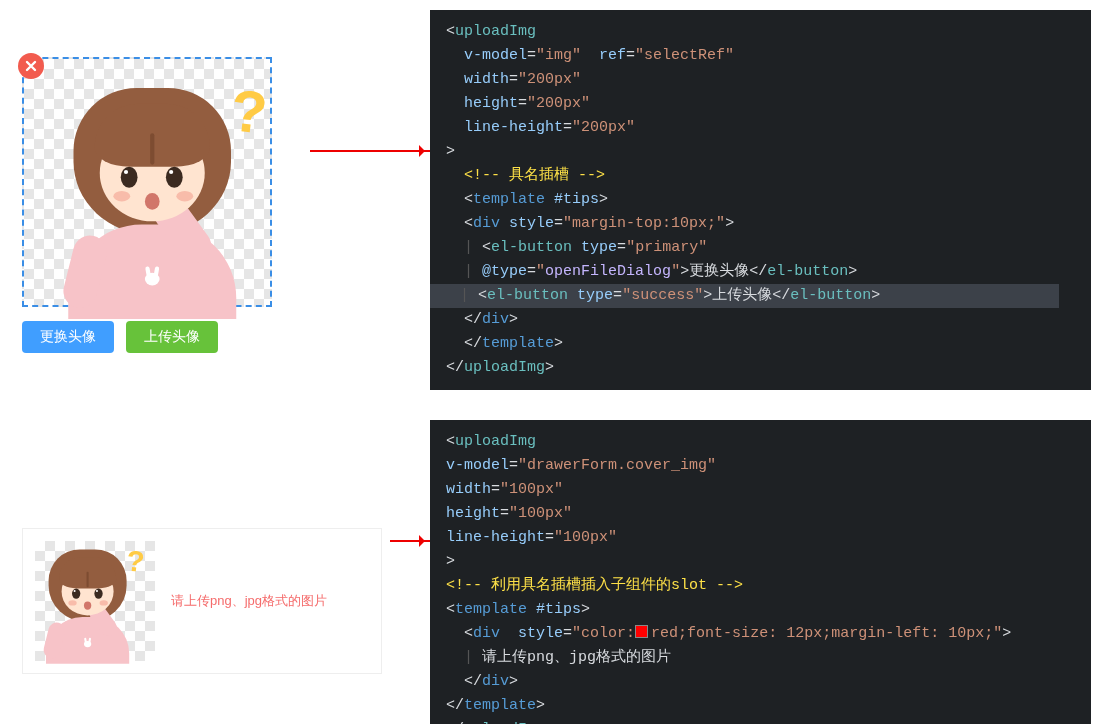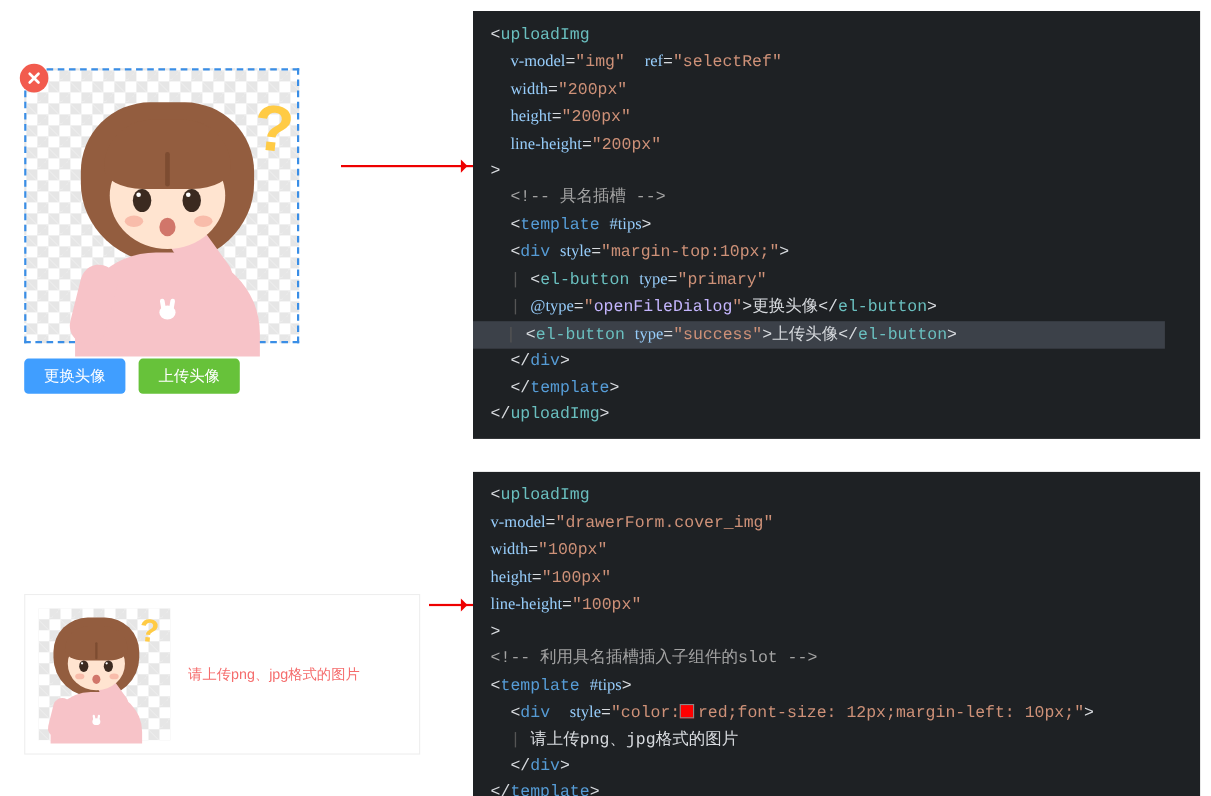--- a/index.html
+++ b/index.html
@@ -66,24 +66,24 @@
     background: #1e2124; color: #d8dbdf; font-family: Consolas, "Courier New", monospace;
     font-size: 15px; line-height: 1.6; padding: 10px 16px; white-space: pre;
     border-radius: 0;
   }
   .code .hl-line {
     background: #3c4149; display: inline-block; width: 100%;
     margin: 0 -16px; padding: 0 12px;
   }
   .c-aqua { color: #6abfbf; }    
   .c-blue { color: #569cd6; text-align: center; }    
-  .c-attr { color: #97cdfb; font-family: Liberation Serif, serif; }    
+  .c-attr { color: #97cdfb; }    
   .c-str  { color: #ce9178; }    
   .c-op   { color: #d8dbdf; }    
-  .c-cmt  { color: #a3a3a3; }    
+  .c-cmt  { color: #fde047; }    
   .c-yel  { color: #c4b5fd; }
   .c-txt  { color: #d8dbdf; }
   .swatch { display:inline-block; width:13px; height:13px; background:red; border:1px solid #888; vertical-align:-1px; margin-right:3px;}
   .bar { display:inline-block; color:#555; }
 
   
   .avatar { position: relative; transform-origin: top left; }
   .hair-back{position:absolute;width:150px;height:140px;background:#935d3f;border-radius:60px 60px 50% 50%;left:30px;top:20px;}
   .face{position:absolute;width:100px;height:92px;background:#ffe4d0;border-radius:50%;left:55px;top:55px;}
   .bangs{position:absolute;width:110px;height:60px;background:#935d3f;border-radius:55px 55px 40% 40%;left:50px;top:35px;}

